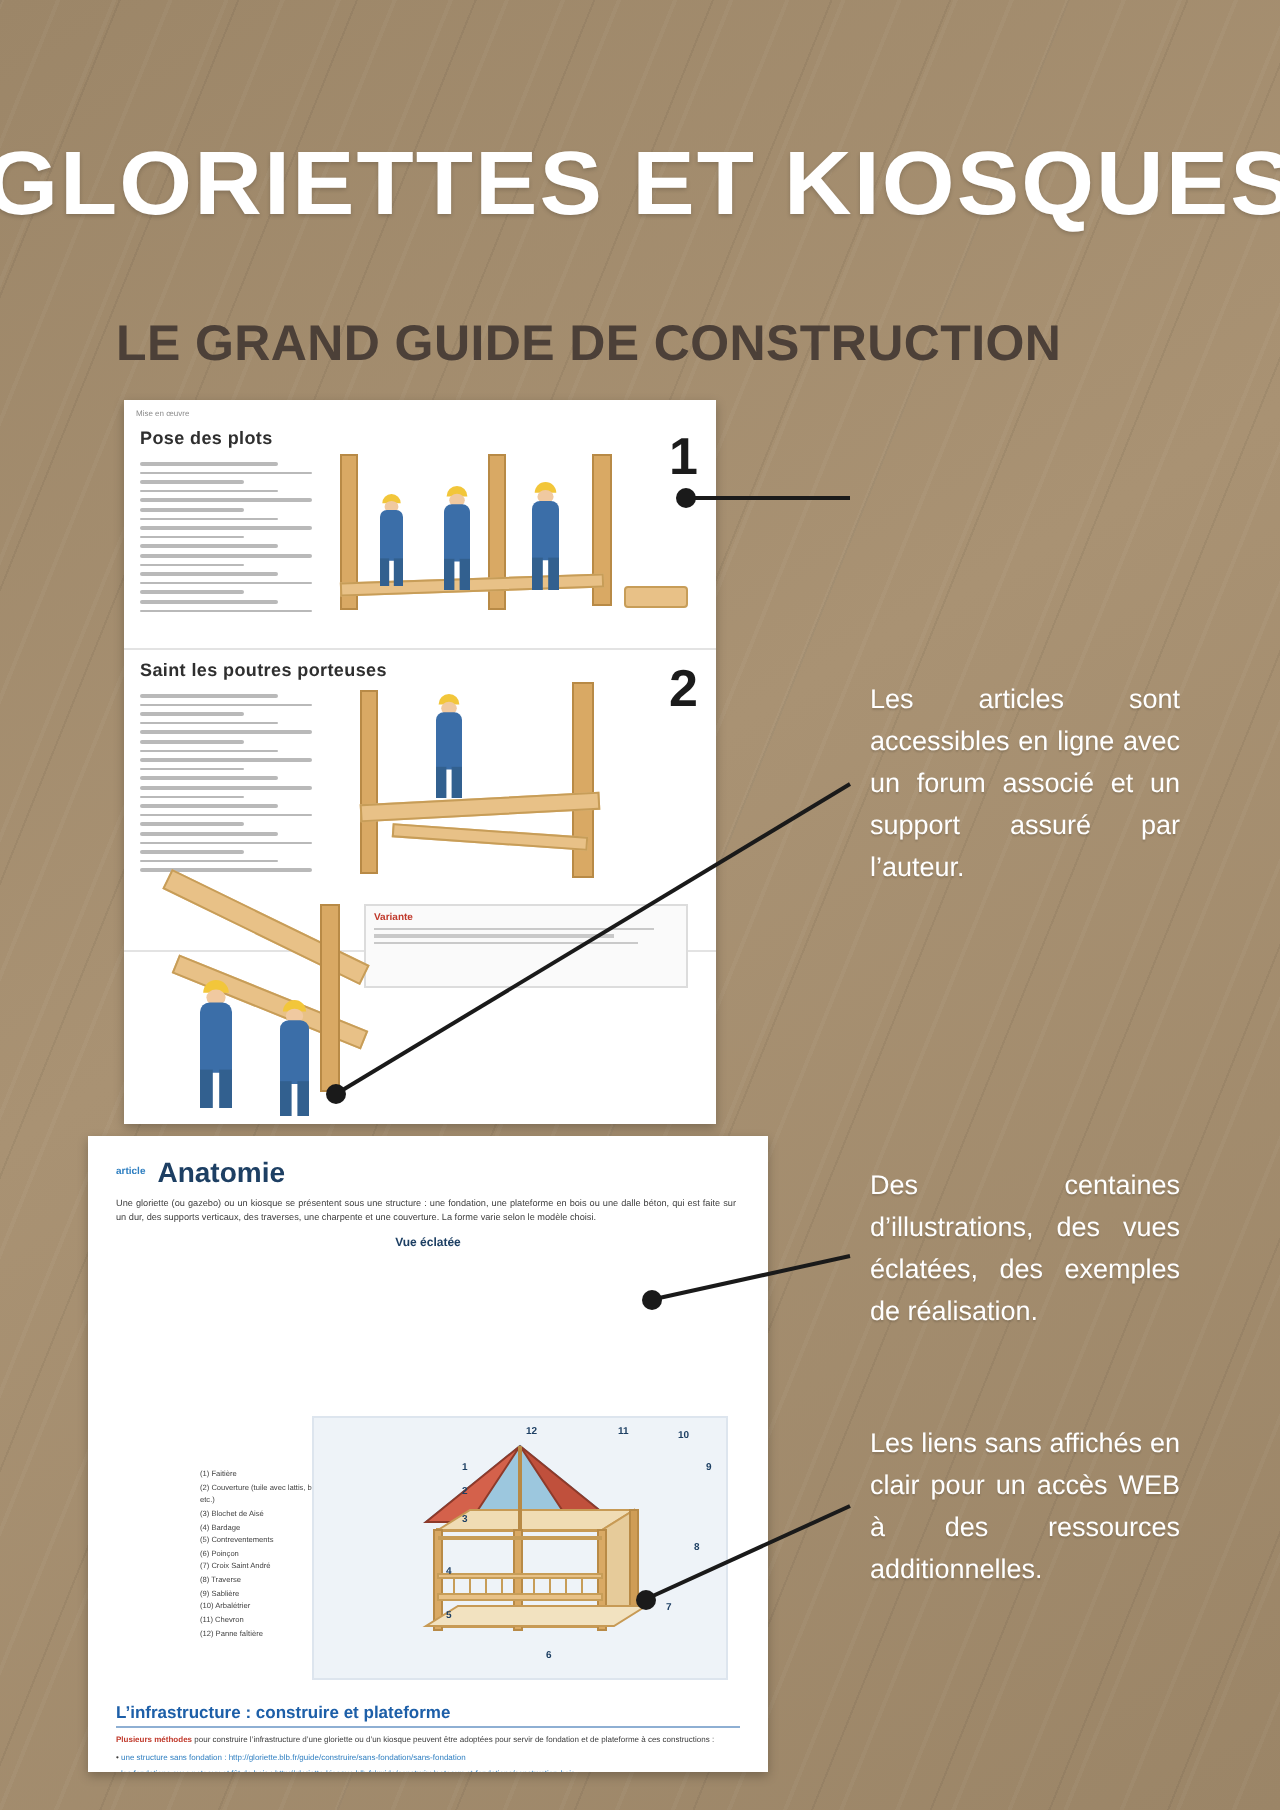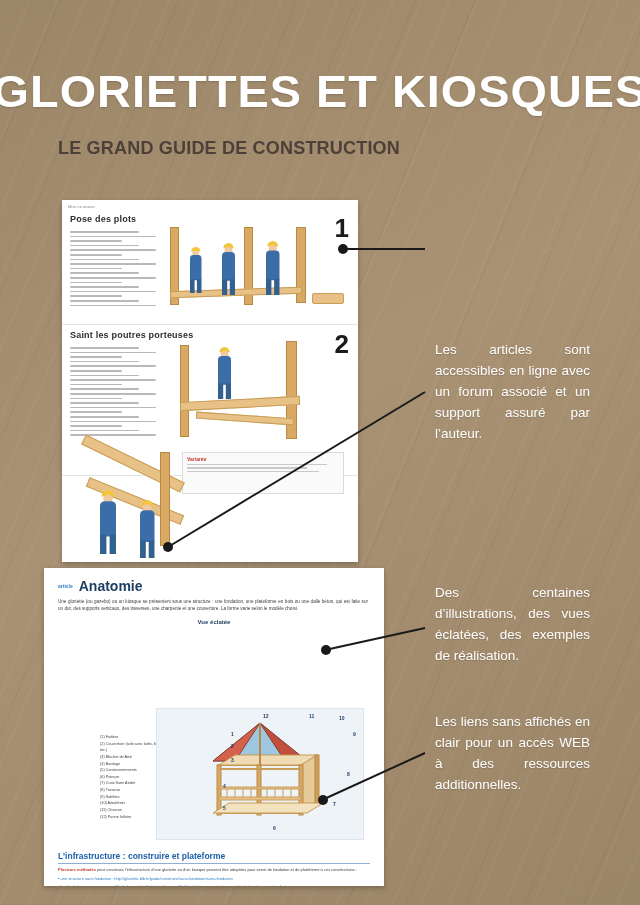--- a/index.html
+++ b/index.html
@@ -28,23 +28,23 @@
     color:#ffffff;
     font-size:45px;
     font-weight:bold;
     letter-spacing:1px;
     font-stretch:condensed;
     transform:scaleX(1.04);
     text-shadow:0 1px 2px rgba(0,0,0,.18);
     font-family:"Liberation Sans", sans-serif;
   }
   .subtitle{
-    position:absolute;left:58px;top:138px;
+    position:absolute;left:58px;top:158px;
     color:#4c4038;
-    font-size:18px;
+    font-size:25px;
     font-weight:bold;
     letter-spacing:.2px;
   }
 
   
   .watermark{
     position:absolute;left:60px;top:370px;
     font-size:62px;font-weight:bold;
     color:rgba(255,255,255,0.22);
     line-height:.95;

